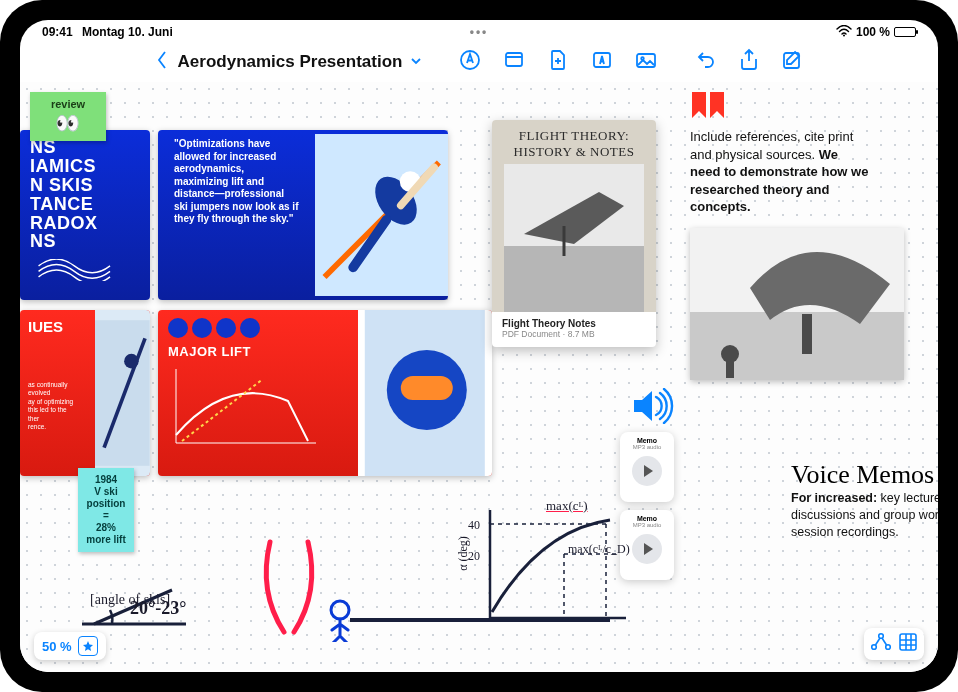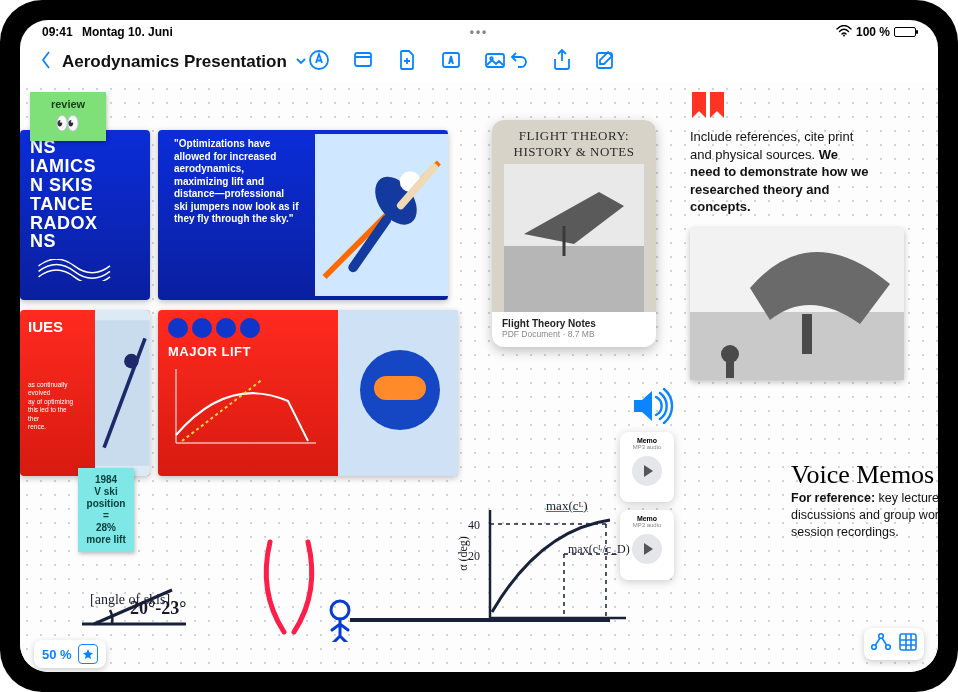--- a/index.html
+++ b/index.html
@@ -42,23 +42,24 @@
   .statusbar .right { display:flex; align-items:center; gap:4px;}
   .wifi-icon, .battery-icon { display:inline-block; }
   .battery-icon { width:22px; height:10px; border:1px solid #000; border-radius:2px; position:relative;}
   .battery-icon::after { content:''; position:absolute; right:-3px; top:2px; width:2px; height:4px; background:#000; border-radius:1px;}
   .battery-fill { background:#000; width:100%; height:100%; border-radius:1px;}
   
   .toolbar {
     height: 40px;
     display:flex;
     align-items:center;
-    justify-content:flex-start;
+    justify-content:center;
     padding: 0 18px;
     border-bottom: 0.5px solid rgba(0,0,0,0);
+    gap: 36px;
   }
   .toolbar .group { display:flex; align-items:center; gap:20px;}
   .toolbar .title-group { display:flex; align-items:center; gap:8px;}
   .toolbar svg { stroke:#0a84ff; fill:none; stroke-width:1.8; }
   .back-chevron { width:16px; height:20px;}
   .board-title { font-size:17px; font-weight:600; color:#111;}
   .chevron-small { width:12px; height:12px;}
   
   .canvas {
     position:absolute;
@@ -78,40 +79,40 @@
   .slide .wave { padding:0 10px 10px;}
   .slide-blue2 { display:flex;}
   .slide-red2 { display:flex; }
   .slide-red2 .leftcol{ width:60%; padding:8px 10px;}
   .slide-red2 .rightcol{ width:40%; background:#fff;}
   .slide-red2 .maj { font-size:13px; font-weight:900; letter-spacing:0.5px;}
   
   .sticky { background:#7fe07a; padding:6px 8px; font-size:11px; font-weight:600; color:#1a3d17; box-shadow:1px 2px 4px rgba(0,0,0,0.25); line-height:1.2;}
   .sticky.cyan { background:#7fe8e6; color:#05403e;}
   
-  .pdf-card { width:164px; background:#fff; border-radius:12px; box-shadow:0 4px 12px rgba(0,0,0,0.25); overflow:hidden;}
+  .pdf-card { width:164px; background:#fff; border-radius:4px; box-shadow:0 4px 12px rgba(0,0,0,0.25); overflow:hidden;}
   .pdf-cover { background:#d8d3c8; height:192px; position:relative; display:flex; flex-direction:column; align-items:center;}
   .pdf-cover .pdftitle { font-family: "Times New Roman", serif; font-size:13px; text-align:center; padding:8px 6px 4px; color:#2b2b2b; letter-spacing:0.5px;}
   .pdf-cover .photo { width:140px; height:150px; background:linear-gradient(#e8e8e8 55%, #bfbfbf 55%); position:relative; overflow:hidden;}
   .pdf-meta { padding:6px 10px 8px; }
   .pdf-meta .fname { font-size:10px; font-weight:700; color:#222;}
   .pdf-meta .fsub { font-size:8.5px; color:#888;}
   
   .audio-tile { width:54px; height:70px; background:#fff; border-radius:8px; box-shadow:0 2px 8px rgba(0,0,0,0.2); display:flex; flex-direction:column; align-items:center; padding:5px 4px;}
   .audio-tile .t { font-size:7px; font-weight:700;}
   .audio-tile .s { font-size:6px; color:#888;}
   .audio-tile .play { margin-top:6px; width:30px; height:30px; border-radius:50%; background:#e4e6ea; display:flex; align-items:center; justify-content:center;}
   .audio-tile .play .tri { width:0;height:0; border-left:9px solid #555; border-top:6px solid transparent; border-bottom:6px solid transparent; margin-left:2px;}
   
   .textblock { font-size:13px; line-height:1.35; color:#111;}
   .textblock b { font-weight:700;}
   .hand-title { font-family: "Brush Script MT","Segoe Script",cursive; font-size:26px; }
   .handwriting { font-family: "Bradley Hand","Segoe Script",cursive; color:#1a1a2a; }
   
-  .footer-left { position:absolute; left:14px; bottom:4px; display:flex; align-items:center; gap:6px; background:#fff; border-radius:8px; box-shadow:0 2px 6px rgba(0,0,0,0.2); padding:4px 8px;}
+  .footer-left { position:absolute; left:14px; bottom:12px; display:flex; align-items:center; gap:6px; background:#fff; border-radius:8px; box-shadow:0 2px 6px rgba(0,0,0,0.2); padding:4px 8px;}
   .footer-left .zoom { color:#0a84ff; font-size:13px; font-weight:600;}
   .footer-left .star { width:20px; height:20px; border:1.5px solid #0a84ff; border-radius:4px; display:flex; align-items:center; justify-content:center;}
   .footer-right { position:absolute; right:14px; bottom:12px; display:flex; align-items:center; gap:6px; background:#fff; border-radius:8px; box-shadow:0 2px 6px rgba(0,0,0,0.2); padding:4px 6px;}
   
   svg.connectors { position:absolute; inset:0; pointer-events:none; }
   
   .photo-bw { background:linear-gradient(#f4f4f4 55%, #cfcfcf 55%); border-radius:3px; box-shadow:0 2px 6px rgba(0,0,0,.25);}
   
   .bookmark { color:#ff3e2f; }
   
@@ -255,21 +256,21 @@
         </div>
         <div style="width:42%; background:#dceaf6; position:relative;">
           <svg viewBox="0 0 60 160" width="100%" height="100%">
             <rect width="60" height="160" fill="#c9dced"></rect>
             <path d="M10 140 L55 20" stroke="#1a2a6b" stroke-width="4"></path>
             <circle cx="40" cy="45" r="8" fill="#1a2a6b"></circle>
           </svg>
         </div>
       </div>
 
-      <div class="obj slide slide-red slide-red2" style="left:138px; top:228px; width:300px; height:166px;">
+      <div class="obj slide slide-red slide-red2" style="left:138px; top:228px; width:334px; height:166px;">
         <div class="leftcol">
           <div style="display:flex; gap:4px; margin-bottom:6px;">
             <span style="width:20px;height:20px;border-radius:50%;background:#1035c9;display:inline-block;"></span>
             <span style="width:20px;height:20px;border-radius:50%;background:#1035c9;display:inline-block;"></span>
             <span style="width:20px;height:20px;border-radius:50%;background:#1035c9;display:inline-block;"></span>
             <span style="width:20px;height:20px;border-radius:50%;background:#1035c9;display:inline-block;"></span>
           </div>
           <div class="maj">MAJOR LIFT</div>
           <svg width="150" height="86" viewBox="0 0 150 86" style="margin-top:6px;">
             <line x1="8" y1="78" x2="148" y2="78" stroke="#fff"></line>
@@ -361,21 +362,21 @@
         <div class="t">Memo</div>
         <div class="s">MP3 audio</div>
         <div class="play">
             <div class="tri"></div>
           </div>
       </div>
 
       <div class="obj" style="left:726px; top:378px; width:174px;margin-left:45px;">
         <div class="hand-title">Voice Memos</div>
         <div class="textblock" style="font-size:12.5px;">
-          <b>For reference:</b><span> key lecture discussions and group work session recordings.</span>
+          <b>For increased:</b><span> key lecture discussions and group work session recordings.</span>
         </div>
       </div>
 
       <div class="obj handwriting" style="left:70px; top:482px; font-size:14px;">
         <div style="margin-top:28px;">[angle of skis]</div>
       </div>
       <div class="obj" style="left:56px; top:500px;">
         <svg width="140" height="50" viewBox="0 0 140 50">
           <line x1="6" y1="42" x2="110" y2="42" stroke="#19203a" stroke-width="3"></line>
           <line x1="18" y1="42" x2="96" y2="8" stroke="#19203a" stroke-width="3"></line>

